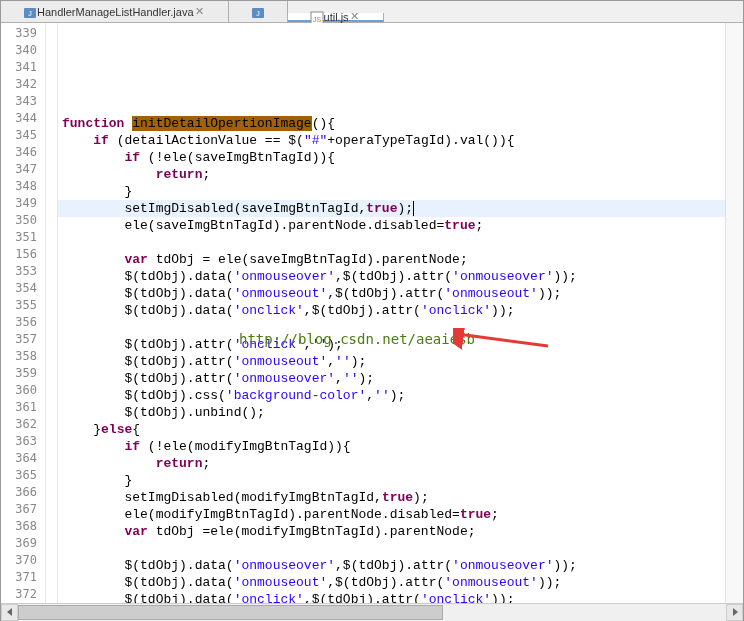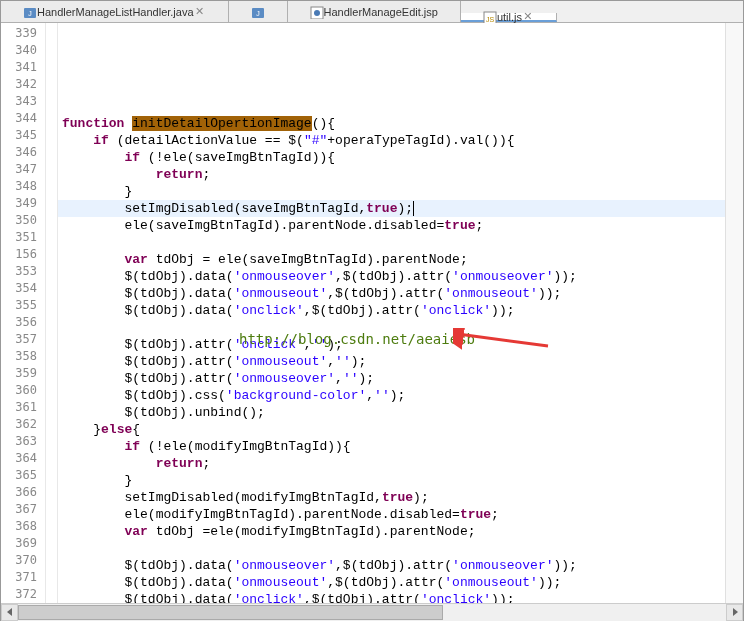--- a/index.html
+++ b/index.html
@@ -57,29 +57,20 @@
       <span>HandlerManageListHandler.java</span>
       <span class="tab-close">✕</span>
     </div>
     <div class="tab">
       <span class="tab-icon">
           <svg width="14" height="14">
             <rect x="1" y="3" width="12" height="10" fill="#5b8cc4" rx="1"></rect>
             <text x="7" y="11" font-size="7" fill="#fff" text-anchor="middle" font-family="Arial">J</text>
           </svg>
         </span>
-    </div>
-    <div class="tab">
-      <span class="tab-icon">
-          <svg width="14" height="14">
-            <rect x="1" y="2" width="12" height="12" fill="#fff" stroke="#888"></rect>
-            <circle cx="7" cy="8" r="3" fill="#4a7ab5"></circle>
-          </svg>
-        </span>
-      <span>HandlerManageEdit.jsp</span>
     </div>
     <div class="tab active">
       <span class="tab-icon">
           <svg width="14" height="14">
             <rect x="1" y="2" width="12" height="12" fill="#fff" stroke="#888"></rect>
             <text x="7" y="12" font-size="7" fill="#b58900" text-anchor="middle" font-family="Arial">JS</text>
           </svg>
         </span>
       <span>util.js</span>
       <span class="tab-close">✕</span>

